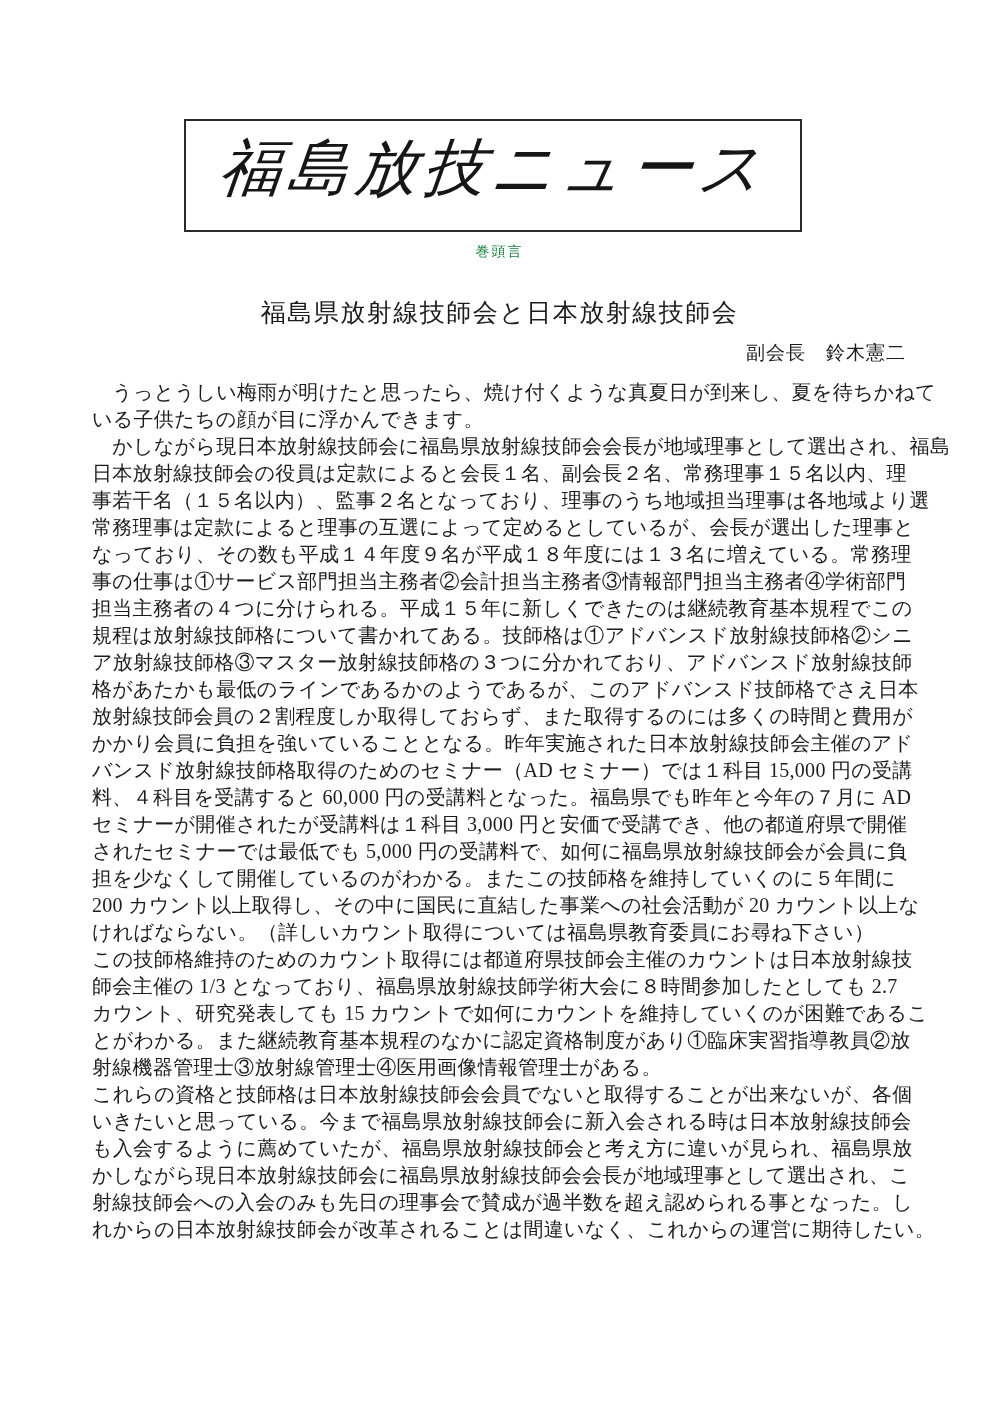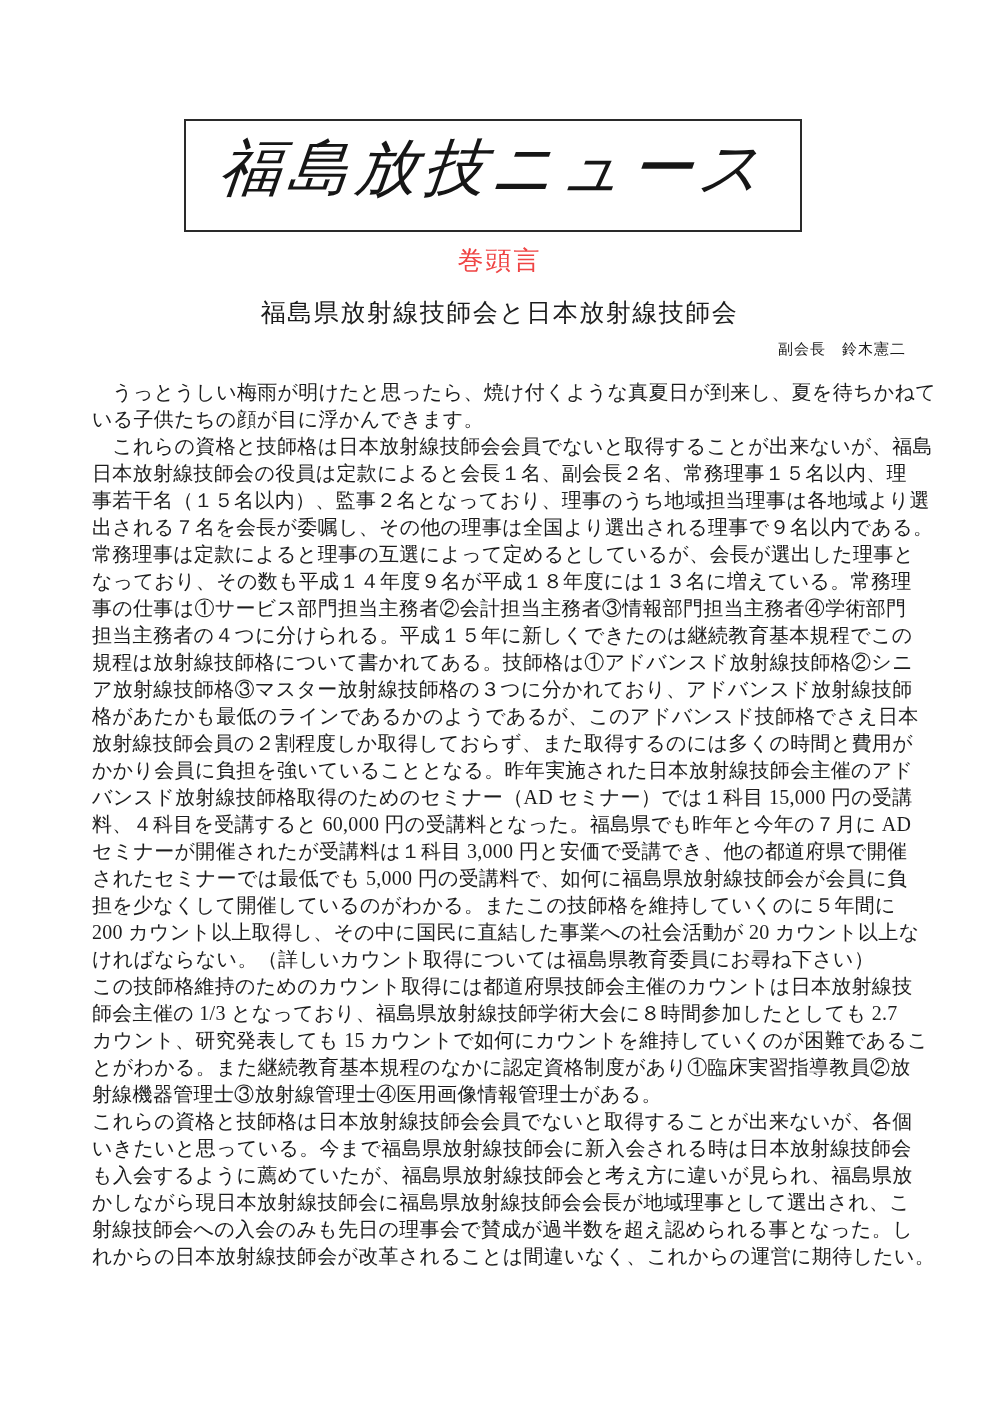--- a/index.html
+++ b/index.html
@@ -36,39 +36,39 @@
     padding-bottom: 16px;
     white-space: nowrap;
     color: #161616;
   }
   .section-heading {
     position: absolute;
     left: 0;
     top: 243px;
     width: 100%;
     text-align: center;
-    font-size: 26px;
+    font-size: 14px;
     letter-spacing: 2px;
-    color: #ef4444;
+    color: #15803d;
   }
   .article-title {
     position: absolute;
     left: 0;
     top: 296px;
     width: 100%;
     text-align: center;
     font-size: 25px;
     letter-spacing: 1.5px;
     color: #1c1c1c;
   }
   .byline {
     position: absolute;
     right: 93px;
     top: 340px;
-    font-size: 15px;
+    font-size: 19px;
     letter-spacing: 1px;
     text-align: left;
     color: #1c1c1c;
   }
   .article-body {
     position: absolute;
     left: 92px;
     top: 379px;
     width: 816px;
     font-size: 20px;
@@ -92,24 +92,23 @@
 
   <div class="section-heading">巻頭言</div>
 
   <div class="article-title">福島県放射線技師会と日本放射線技師会</div>
 
   <div class="byline">副会長　鈴木憲二</div>
 
   <div class="article-body">
       <div class="body-line">　うっとうしい梅雨が明けたと思ったら、焼け付くような真夏日が到来し、夏を待ちかねて</div>
       <div class="body-line">いる子供たちの顔が目に浮かんできます。</div>
-      <div class="body-line">　これらの資格と技師格は日本放射線技師会会員でないと取得することが出来ないが、福島</div>
+      <div class="body-line">　かしながら現日本放射線技師会に福島県放射線技師会会長が地域理事として選出され、福島</div>
       <div class="body-line">日本放射線技師会の役員は定款によると会長１名、副会長２名、常務理事１５名以内、理</div>
       <div class="body-line">事若干名（１５名以内）、監事２名となっており、理事のうち地域担当理事は各地域より選</div>
-      <div class="body-line">出される７名を会長が委嘱し、その他の理事は全国より選出される理事で９名以内である。</div>
       <div class="body-line">常務理事は定款によると理事の互選によって定めるとしているが、会長が選出した理事と</div>
       <div class="body-line">なっており、その数も平成１４年度９名が平成１８年度には１３名に増えている。常務理</div>
       <div class="body-line">事の仕事は①サービス部門担当主務者②会計担当主務者③情報部門担当主務者④学術部門</div>
       <div class="body-line">担当主務者の４つに分けられる。平成１５年に新しくできたのは継続教育基本規程でこの</div>
       <div class="body-line">規程は放射線技師格について書かれてある。技師格は①アドバンスド放射線技師格②シニ</div>
       <div class="body-line">ア放射線技師格③マスター放射線技師格の３つに分かれており、アドバンスド放射線技師</div>
       <div class="body-line">格があたかも最低のラインであるかのようであるが、このアドバンスド技師格でさえ日本</div>
       <div class="body-line">放射線技師会員の２割程度しか取得しておらず、また取得するのには多くの時間と費用が</div>
       <div class="body-line">かかり会員に負担を強いていることとなる。昨年実施された日本放射線技師会主催のアド</div>
       <div class="body-line">バンスド放射線技師格取得のためのセミナー（AD セミナー）では１科目 15,000 円の受講</div>

